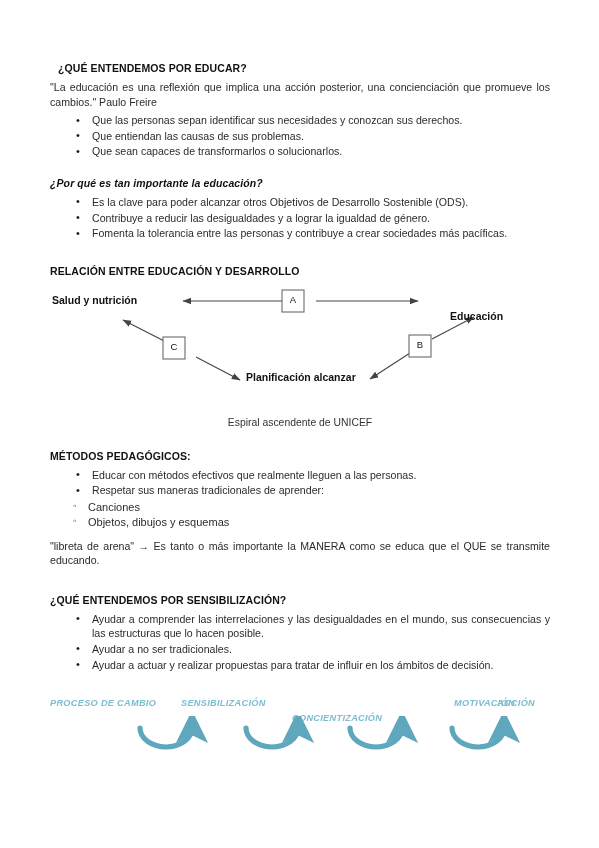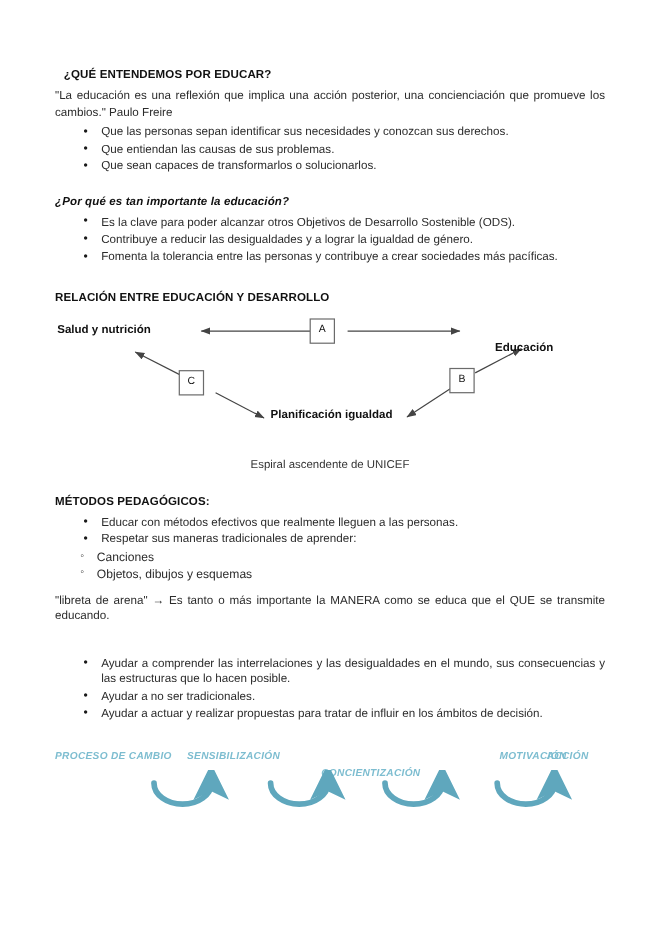--- a/index.html
+++ b/index.html
@@ -201,21 +201,21 @@
         <line x1="146" y1="70" x2="190" y2="93" stroke="#444444" stroke-width="1.1" marker-end="url(#ah)"></line>
         <rect x="113" y="50" width="22" height="22" fill="#ffffff" stroke="#6b6b6b" stroke-width="1.1"></rect>
 
         <line x1="382" y1="52" x2="424" y2="30" stroke="#444444" stroke-width="1.1" marker-end="url(#ah)"></line>
         <line x1="360" y1="66" x2="320" y2="92" stroke="#444444" stroke-width="1.1" marker-end="url(#ah)"></line>
         <rect x="359" y="48" width="22" height="22" fill="#ffffff" stroke="#6b6b6b" stroke-width="1.1"></rect>
       </svg>
 
       <div class="dg-label salud">Salud y nutrición</div>
       <div class="dg-label educacion">Educación</div>
-      <div class="dg-label planificacion">Planificación igualdad</div>
+      <div class="dg-label planificacion">Planificación alcanzar</div>
 
       <div class="dg-box-letter" style="left:234px; top:4px;">A</div>
       <div class="dg-box-letter" style="left:115px; top:51px;">C</div>
       <div class="dg-box-letter" style="left:361px; top:49px;">B</div>
     </div>
 
     <div class="caption">Espiral ascendente de UNICEF</div>
 
     <div class="gap-lg"></div>
 
@@ -234,37 +234,38 @@
       <li>Canciones</li>
       <li>Objetos, dibujos y esquemas</li>
     </ul>
 
     <div class="gap-sm"></div>
 
     <p class="para">"libreta de arena" → Es tanto o más importante la MANERA como se educa que el QUE se transmite educando.</p>
 
     <div class="gap-lg"></div>
 
+    <h2 class="h-section">¿QUÉ ENTENDEMOS POR SENSIBILIZACIÓN?</h2>
 
     <ul class="lvl1">
       <li class="justify">
         <span class="btext">Ayudar a comprender las interrelaciones y las desigualdades en el mundo, sus consecuencias y las estructuras que lo hacen posible.</span>
       </li>
       <li>
         <span class="btext">Ayudar a no ser tradicionales.</span>
       </li>
       <li>
         <span class="btext">Ayudar a actuar y realizar propuestas para tratar de influir en los ámbitos de decisión.</span>
       </li>
     </ul>
 
     <div class="flow">
 
       <div class="flow-label" style="left:0px;   top:0px; color:#7dbdd0;">PROCESO DE CAMBIO</div>
-      <div class="flow-label" style="left:120px; top:0px; color:#7dbdd0;">SENSIBILIZACIÓN</div>
+      <div class="flow-label" style="left:131px; top:0px; color:#7dbdd0;">SENSIBILIZACIÓN</div>
       <div class="flow-label" style="left:242px; top:15px; color:#7dbdd0;">CONCIENTIZACIÓN</div>
       <div class="flow-label" style="left:356px; top:0px; color:#7dbdd0;margin-left:48px;">MOTIVACIÓN</div>
       <div class="flow-label" style="left:447px; top:0px; color:#7dbdd0;">ACCIÓN</div>
 
       <svg width="500" height="60" viewBox="0 0 500 60">
         <defs>
           <marker id="tah" markerWidth="7" markerHeight="7" refX="3.2" refY="3.4" orient="auto">
             <path d="M0.3,0.3 L6.6,3.4 L0.3,6.5 L1.8,3.4 z" fill="#5fa7bd"></path>
           </marker>
         </defs>

